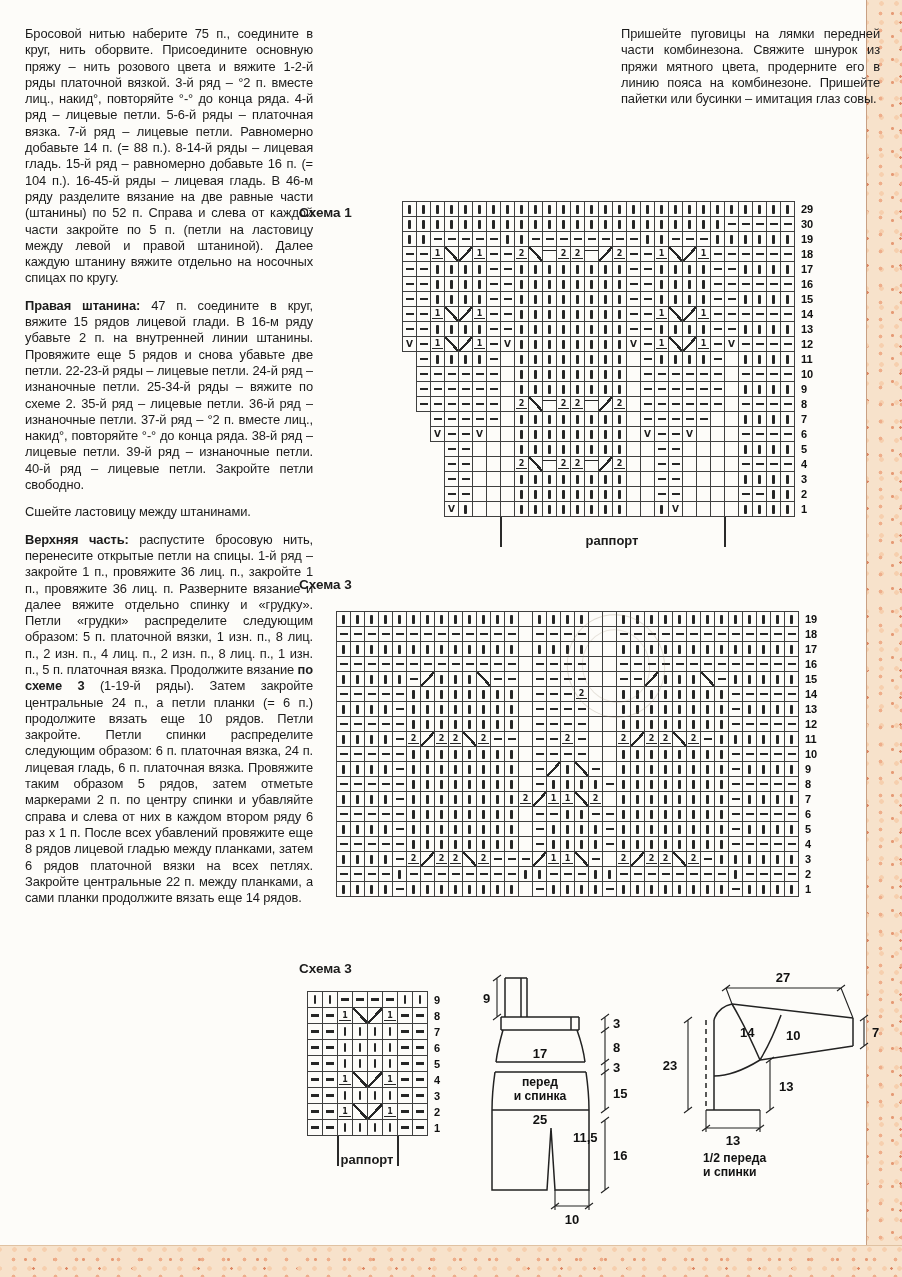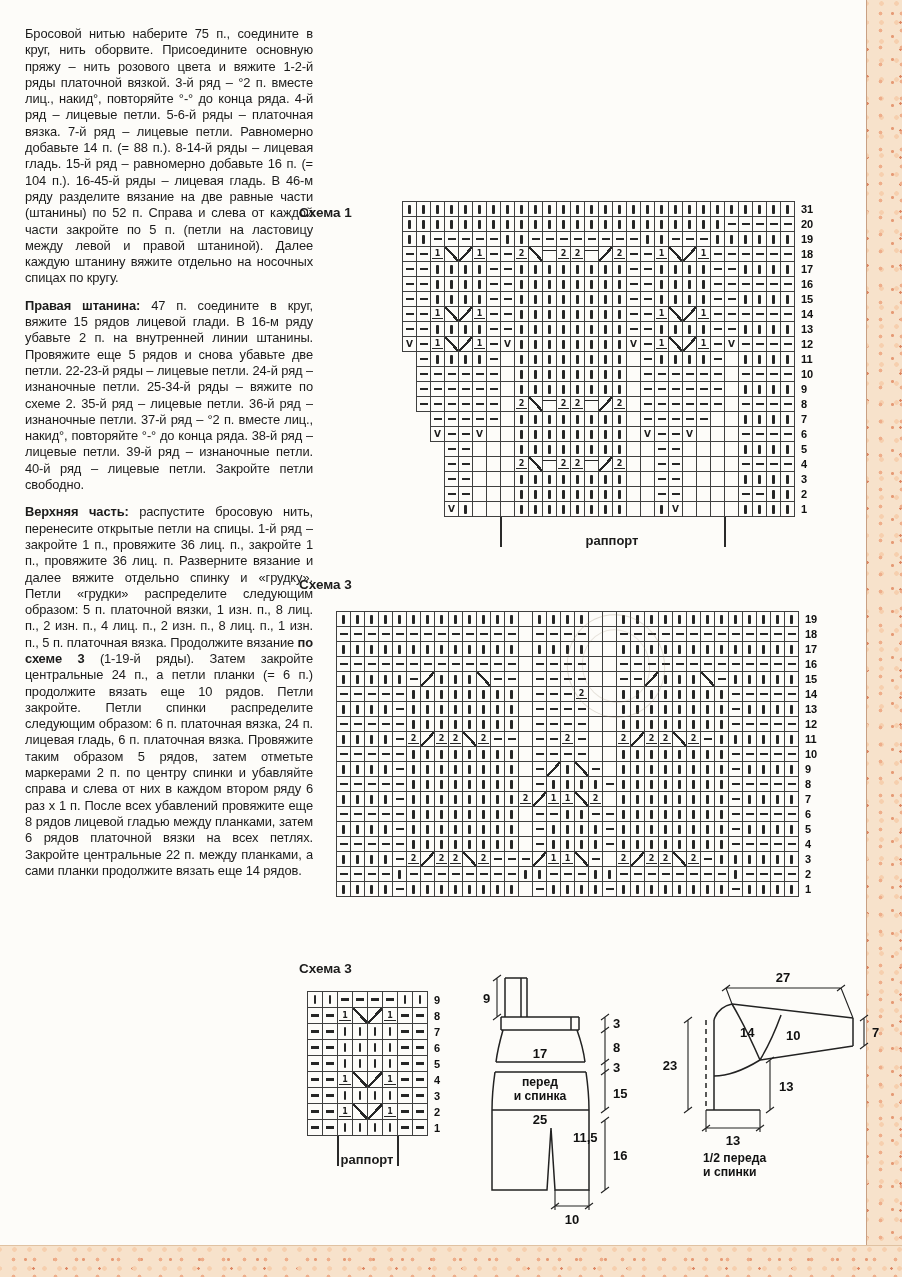--- a/index.html
+++ b/index.html
@@ -50,24 +50,28 @@
 <body>
 
 <div class="page">
 
   <div class="band-right speckle"></div>
   <div class="band-bottom speckle"></div>
 
   <div id="col-left" class="col">
     <p>Бросовой нитью наберите 75 п., соедините в круг, нить оборвите. Присоедините основную пряжу – нить розового цвета и вяжите 1-2-й ряды платочной вязкой. 3-й ряд – °2 п. вместе лиц., накид°, повторяйте °-° до конца ряда. 4-й ряд – лицевые петли. 5-6-й ряды – платочная вязка. 7-й ряд – лицевые петли. Равномерно добавьте 14 п. (= 88 п.). 8-14-й ряды – лицевая гладь. 15-й ряд – равномерно добавьте 16 п. (= 104 п.). 16-45-й ряды – лицевая гладь. В 46-м ряду разделите вязание на две равные части (штанины) по 52 п. Справа и слева от каждой части закройте по 5 п. (петли на ластовицу между левой и правой штаниной). Далее каждую штанину вяжите отдельно на носочных спицах по кругу.</p>
     <p><b>Правая штанина:</b><span> 47 п. соедините в круг, вяжите 15 рядов лицевой глади. В 16-м ряду убавьте 2 п. на внутренней линии штанины. Провяжите еще 5 рядов и снова убавьте две петли. 22-23-й ряды – лицевые петли. 24-й ряд – изнаночные петли. 25-34-й ряды – вяжите по схеме 2. 35-й ряд – лицевые петли. 36-й ряд – изнаночные петли. 37-й ряд – °2 п. вместе лиц., накид°, повторяйте °-° до конца ряда. 38-й ряд – лицевые петли. 39-й ряд – изнаночные петли. 40-й ряд – лицевые петли. Закройте петли свободно.</span></p>
+    <p>Сшейте ластовицу между штанинами.</p>
     <p><b>Верхняя часть:</b><span> распустите бросовую нить, перенесите открытые петли на спицы. 1-й ряд – закройте 1 п., провяжите 36 лиц. п., закройте 1 п., провяжите 36 лиц. п. Разверните вязание и далее вяжите отдельно спинку и «грудку». Петли «грудки» распределите следующим образом: 5 п. платочной вязки, 1 изн. п., 8 лиц. п., 2 изн. п., 4 лиц. п., 2 изн. п., 8 лиц. п., 1 изн. п., 5 п. платочная вязка. Продолжите вязание </span><b>по схеме 3</b><span> (1-19-й ряды). Затем закройте центральные 24 п., а петли планки (= 6 п.) продолжите вязать еще 10 рядов. Петли закройте. Петли спинки распределите следующим образом: 6 п. платочная вязка, 24 п. лицевая гладь, 6 п. платочная вязка. Провяжите таким образом 5 рядов, затем отметьте маркерами 2 п. по центру спинки и убавляйте справа и слева от них в каждом втором ряду 6 раз х 1 п. После всех убавлений провяжите еще 8 рядов лицевой гладью между планками, затем 6 рядов платочной вязки на всех петлях. Закройте центральные 22 п. между планками, а сами планки продолжите вязать еще 14 рядов.</span></p>
   </div>
 
 
+  <div id="col-right" class="col">
+    <p>Пришейте пуговицы на лямки передней части комбинезона. Свяжите шнурок из пряжи мятного цвета, продерните его в линию пояса на комбинезоне. Пришейте пайетки или бусинки – имитация глаз совы.</p>
+  </div>
 
   <div class="chart-label" style="left:299px;top:205px">Схема 1</div>
   <div class="chart" style="left:402px;top:202px">
       <div class="krow">
         <div class="kcell" style="width: 15px; height: 16px;">
           <div class="sym sym-k"></div>
         </div>
         <div class="kcell" style="width: 15px; height: 16px;">
           <div class="sym sym-k"></div>
         </div>
@@ -142,108 +146,108 @@
         </div>
         <div class="kcell" style="width: 15px; height: 16px;">
           <div class="sym sym-k"></div>
         </div>
         <div class="kcell" style="width: 15px; height: 16px;">
           <div class="sym sym-k"></div>
         </div>
         <div class="kcell" style="width: 15px; height: 16px;">
           <div class="sym sym-k"></div>
         </div>
-        <div class="knum">31</div>
-      </div>
-      <div class="krow">
-        <div class="kcell" style="width: 15px; height: 16px;">
-          <div class="sym sym-k"></div>
-        </div>
-        <div class="kcell" style="width: 15px; height: 16px;">
-          <div class="sym sym-k"></div>
-        </div>
-        <div class="kcell" style="width: 15px; height: 16px;">
-          <div class="sym sym-k"></div>
-        </div>
-        <div class="kcell" style="width: 15px; height: 16px;">
-          <div class="sym sym-k"></div>
-        </div>
-        <div class="kcell" style="width: 15px; height: 16px;">
-          <div class="sym sym-k"></div>
-        </div>
-        <div class="kcell" style="width: 15px; height: 16px;">
-          <div class="sym sym-k"></div>
-        </div>
-        <div class="kcell" style="width: 15px; height: 16px;">
-          <div class="sym sym-k"></div>
-        </div>
-        <div class="kcell" style="width: 15px; height: 16px;">
-          <div class="sym sym-k"></div>
-        </div>
-        <div class="kcell" style="width: 15px; height: 16px;">
-          <div class="sym sym-k"></div>
-        </div>
-        <div class="kcell" style="width: 15px; height: 16px;">
-          <div class="sym sym-k"></div>
-        </div>
-        <div class="kcell" style="width: 15px; height: 16px;">
-          <div class="sym sym-k"></div>
-        </div>
-        <div class="kcell" style="width: 15px; height: 16px;">
-          <div class="sym sym-k"></div>
-        </div>
-        <div class="kcell" style="width: 15px; height: 16px;">
-          <div class="sym sym-k"></div>
-        </div>
-        <div class="kcell" style="width: 15px; height: 16px;">
-          <div class="sym sym-k"></div>
-        </div>
-        <div class="kcell" style="width: 15px; height: 16px;">
-          <div class="sym sym-k"></div>
-        </div>
-        <div class="kcell" style="width: 15px; height: 16px;">
-          <div class="sym sym-k"></div>
-        </div>
-        <div class="kcell" style="width: 15px; height: 16px;">
-          <div class="sym sym-k"></div>
-        </div>
-        <div class="kcell" style="width: 15px; height: 16px;">
-          <div class="sym sym-k"></div>
-        </div>
-        <div class="kcell" style="width: 15px; height: 16px;">
-          <div class="sym sym-k"></div>
-        </div>
-        <div class="kcell" style="width: 15px; height: 16px;">
-          <div class="sym sym-k"></div>
-        </div>
-        <div class="kcell" style="width: 15px; height: 16px;">
-          <div class="sym sym-k"></div>
-        </div>
-        <div class="kcell" style="width: 15px; height: 16px;">
-          <div class="sym sym-k"></div>
-        </div>
-        <div class="kcell" style="width: 15px; height: 16px;">
-          <div class="sym sym-k"></div>
-        </div>
-        <div class="kcell" style="width: 15px; height: 16px;">
-          <div class="sym sym-p"></div>
-        </div>
-        <div class="kcell" style="width: 15px; height: 16px;">
-          <div class="sym sym-p"></div>
-        </div>
-        <div class="kcell" style="width: 15px; height: 16px;">
-          <div class="sym sym-p"></div>
-        </div>
-        <div class="kcell" style="width: 15px; height: 16px;">
-          <div class="sym sym-p"></div>
-        </div>
-        <div class="kcell" style="width: 15px; height: 16px;">
-          <div class="sym sym-p"></div>
-        </div>
-        <div class="knum">20</div>
+        <div class="knum">29</div>
+      </div>
+      <div class="krow">
+        <div class="kcell" style="width: 15px; height: 16px;">
+          <div class="sym sym-k"></div>
+        </div>
+        <div class="kcell" style="width: 15px; height: 16px;">
+          <div class="sym sym-k"></div>
+        </div>
+        <div class="kcell" style="width: 15px; height: 16px;">
+          <div class="sym sym-k"></div>
+        </div>
+        <div class="kcell" style="width: 15px; height: 16px;">
+          <div class="sym sym-k"></div>
+        </div>
+        <div class="kcell" style="width: 15px; height: 16px;">
+          <div class="sym sym-k"></div>
+        </div>
+        <div class="kcell" style="width: 15px; height: 16px;">
+          <div class="sym sym-k"></div>
+        </div>
+        <div class="kcell" style="width: 15px; height: 16px;">
+          <div class="sym sym-k"></div>
+        </div>
+        <div class="kcell" style="width: 15px; height: 16px;">
+          <div class="sym sym-k"></div>
+        </div>
+        <div class="kcell" style="width: 15px; height: 16px;">
+          <div class="sym sym-k"></div>
+        </div>
+        <div class="kcell" style="width: 15px; height: 16px;">
+          <div class="sym sym-k"></div>
+        </div>
+        <div class="kcell" style="width: 15px; height: 16px;">
+          <div class="sym sym-k"></div>
+        </div>
+        <div class="kcell" style="width: 15px; height: 16px;">
+          <div class="sym sym-k"></div>
+        </div>
+        <div class="kcell" style="width: 15px; height: 16px;">
+          <div class="sym sym-k"></div>
+        </div>
+        <div class="kcell" style="width: 15px; height: 16px;">
+          <div class="sym sym-k"></div>
+        </div>
+        <div class="kcell" style="width: 15px; height: 16px;">
+          <div class="sym sym-k"></div>
+        </div>
+        <div class="kcell" style="width: 15px; height: 16px;">
+          <div class="sym sym-k"></div>
+        </div>
+        <div class="kcell" style="width: 15px; height: 16px;">
+          <div class="sym sym-k"></div>
+        </div>
+        <div class="kcell" style="width: 15px; height: 16px;">
+          <div class="sym sym-k"></div>
+        </div>
+        <div class="kcell" style="width: 15px; height: 16px;">
+          <div class="sym sym-k"></div>
+        </div>
+        <div class="kcell" style="width: 15px; height: 16px;">
+          <div class="sym sym-k"></div>
+        </div>
+        <div class="kcell" style="width: 15px; height: 16px;">
+          <div class="sym sym-k"></div>
+        </div>
+        <div class="kcell" style="width: 15px; height: 16px;">
+          <div class="sym sym-k"></div>
+        </div>
+        <div class="kcell" style="width: 15px; height: 16px;">
+          <div class="sym sym-k"></div>
+        </div>
+        <div class="kcell" style="width: 15px; height: 16px;">
+          <div class="sym sym-p"></div>
+        </div>
+        <div class="kcell" style="width: 15px; height: 16px;">
+          <div class="sym sym-p"></div>
+        </div>
+        <div class="kcell" style="width: 15px; height: 16px;">
+          <div class="sym sym-p"></div>
+        </div>
+        <div class="kcell" style="width: 15px; height: 16px;">
+          <div class="sym sym-p"></div>
+        </div>
+        <div class="kcell" style="width: 15px; height: 16px;">
+          <div class="sym sym-p"></div>
+        </div>
+        <div class="knum">30</div>
       </div>
       <div class="krow">
         <div class="kcell" style="width: 15px; height: 16px;">
           <div class="sym sym-k"></div>
         </div>
         <div class="kcell" style="width: 15px; height: 16px;">
           <div class="sym sym-k"></div>
         </div>
         <div class="kcell" style="width: 15px; height: 16px;">
           <div class="sym sym-p"></div>

